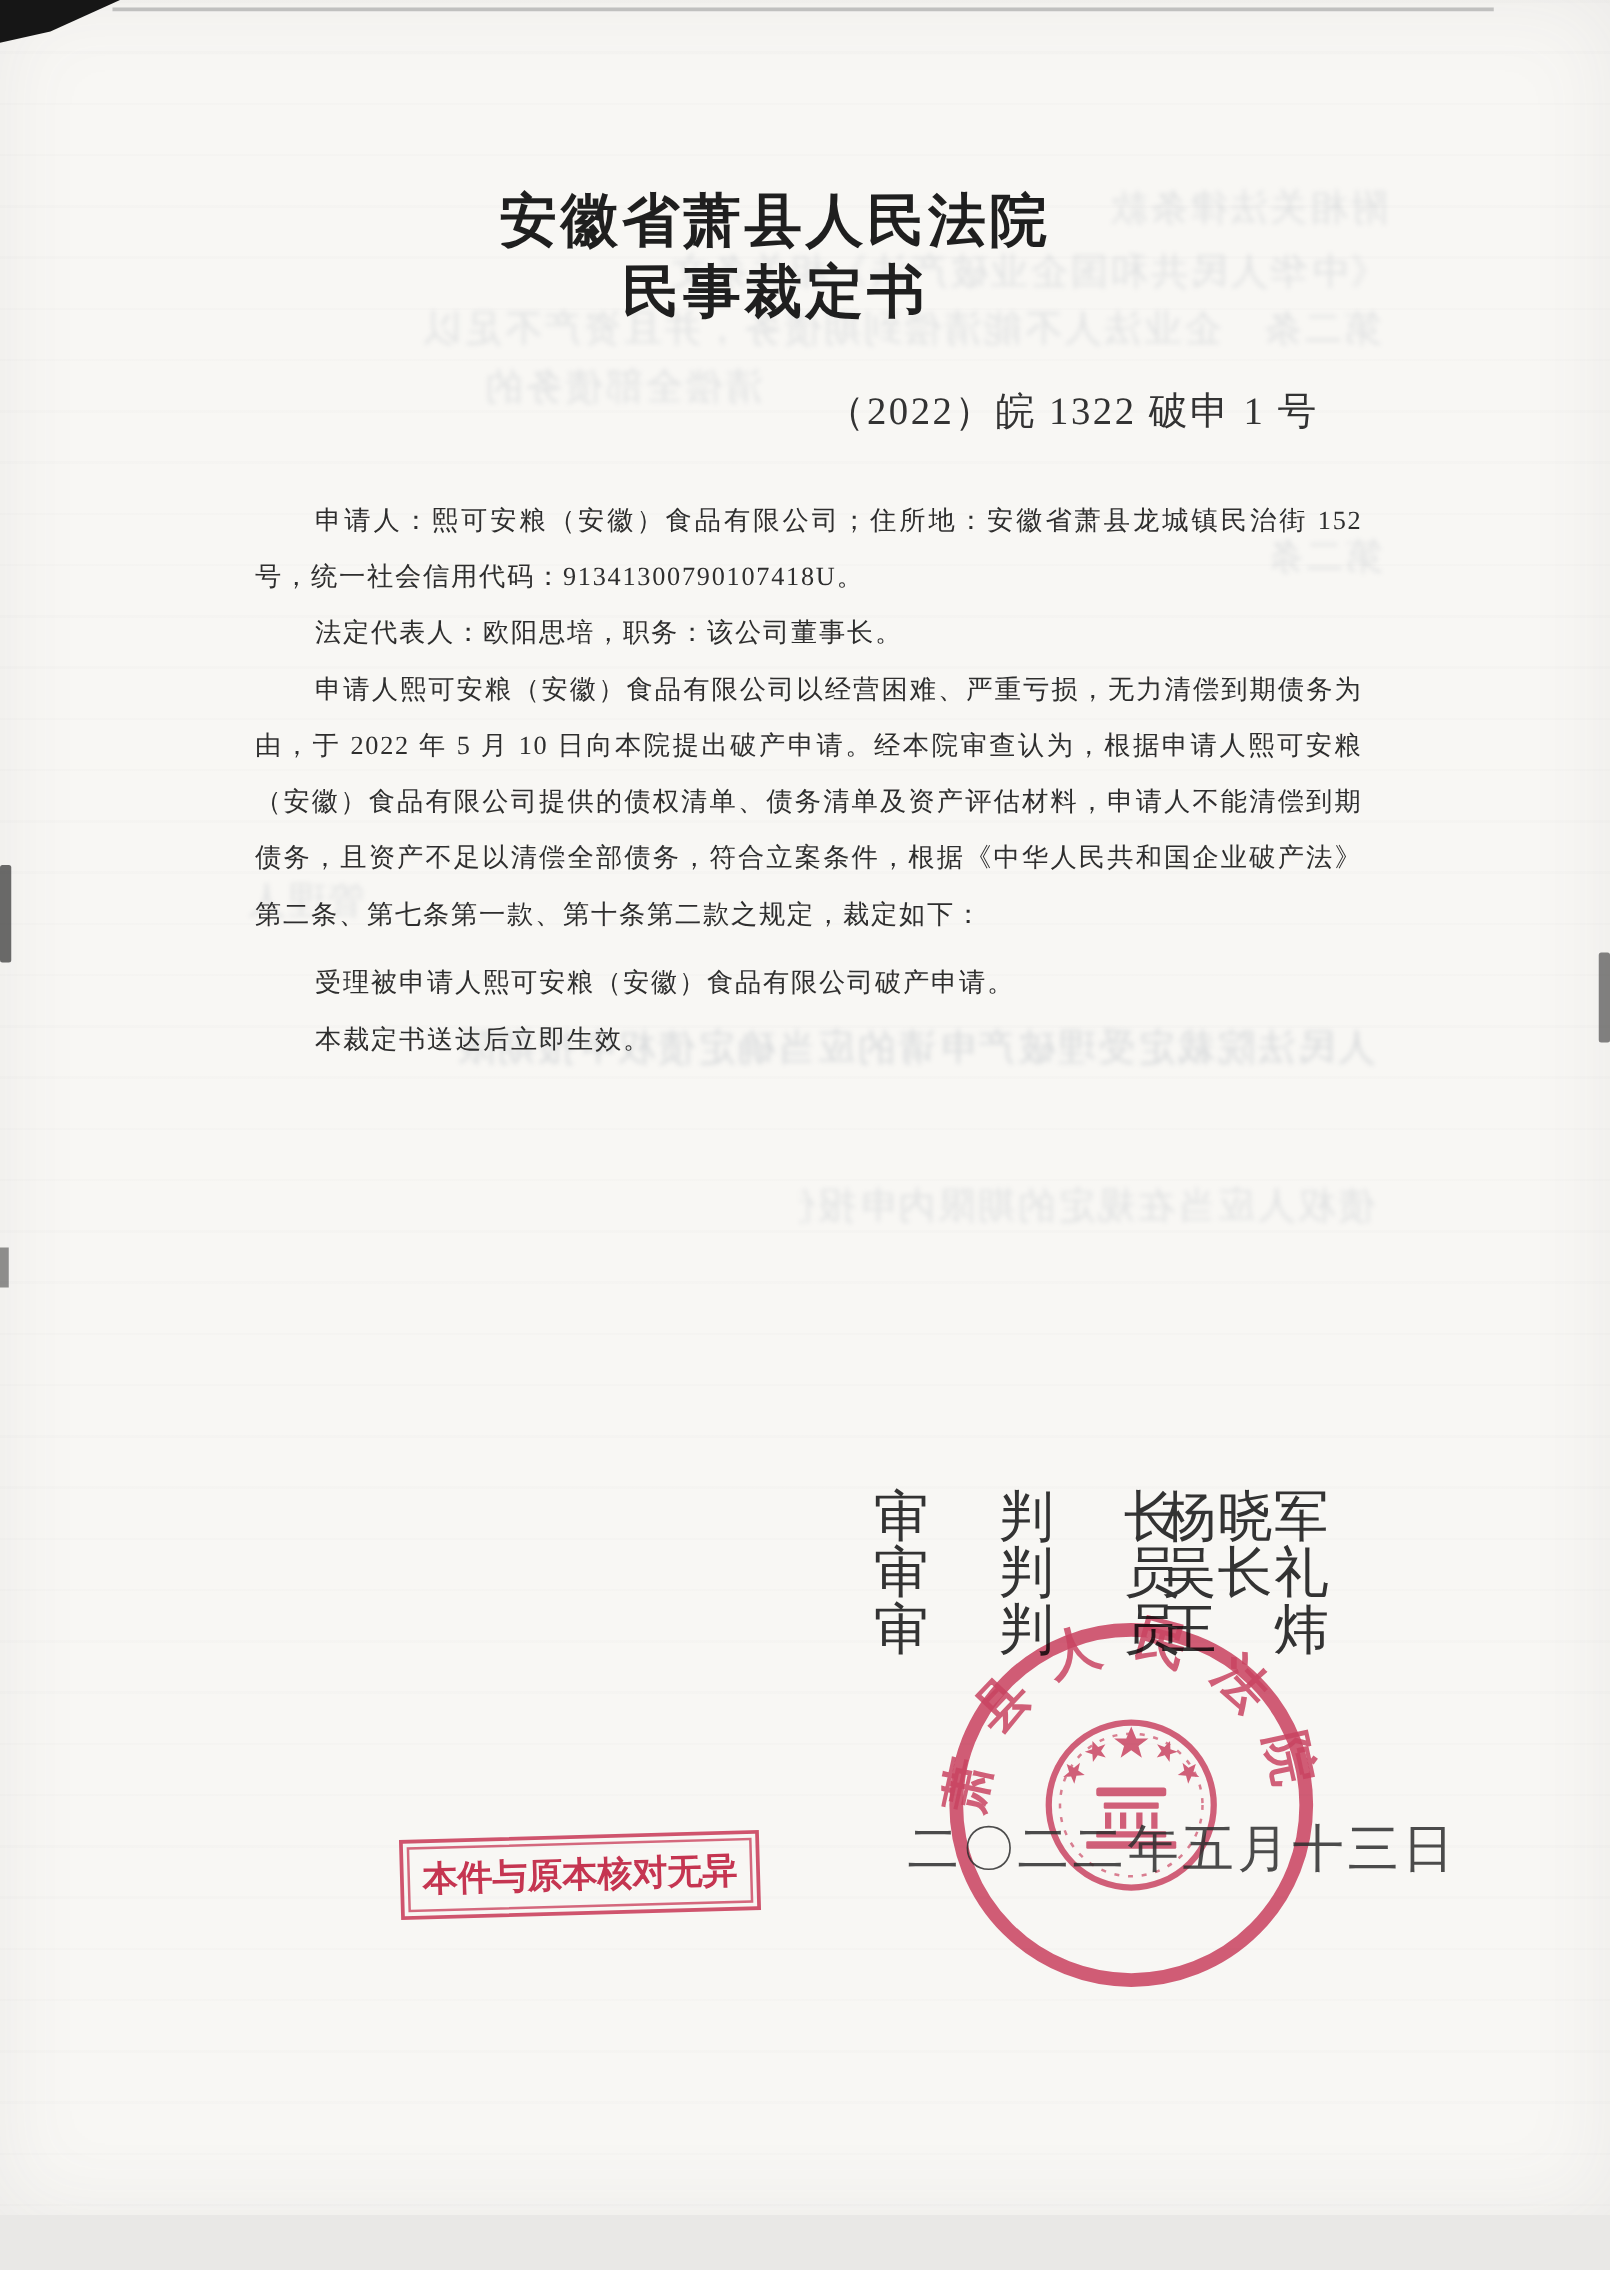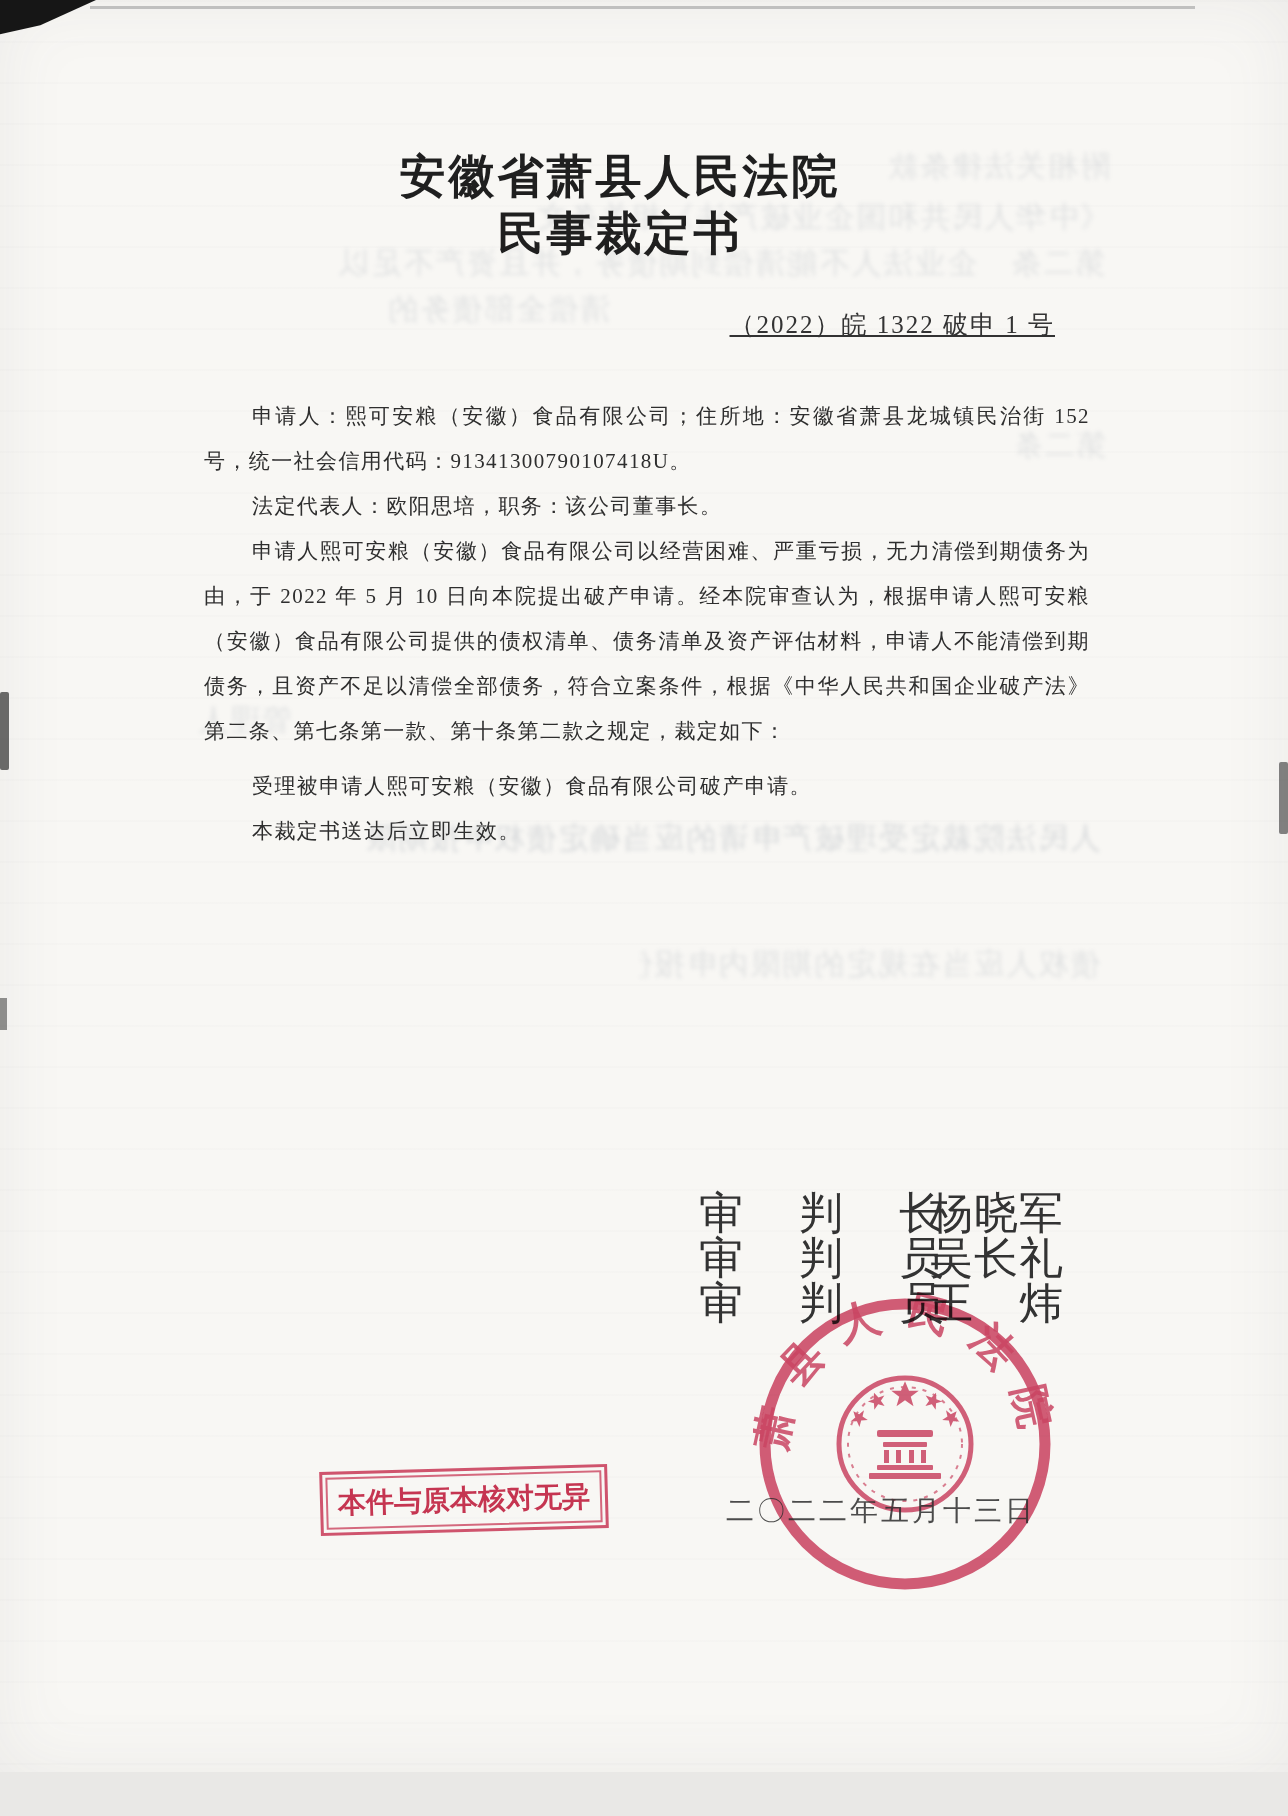--- a/index.html
+++ b/index.html
@@ -25,21 +25,21 @@
   .b4{left:1018px;top:425px;width:88px;}
   .b5{left:310px;top:818px;width:790px;opacity:.3;}
   .b6{left:640px;top:944px;width:460px;}
   .b7{left:182px;top:700px;width:110px;}
 
   
   .title-block{position:absolute;left:0;top:148px;width:1240px;text-align:center;z-index:2;}
   .title-line{font-size:46px;font-weight:bold;letter-spacing:3px;line-height:57px;color:#1f1f1f;}
   .case-number{
     position:absolute;left:205px;top:308px;width:850px;text-align:right;
-    font-size:25px;letter-spacing:2px;color:#333;z-index:2;text-decoration:underline;
+    font-size:31px;letter-spacing:2px;color:#333;z-index:2;
   }
 
   
   .body-text{
     position:absolute;left:204px;top:394px;width:886px;z-index:2;
     font-size:21px;line-height:45px;letter-spacing:1.4px;text-align:justify;color:#2e2e2e;
   }
   .body-text p{margin:0;text-indent:48px;}
   .para-gap{margin-top:10px !important;}
 
@@ -49,22 +49,22 @@
   .sig-row-2{top:1229px;}
   .sig-row-3{top:1274px;}
   .sig-role{letter-spacing:6px;}
   .sig-name{position:absolute;left:230px;letter-spacing:1px;}
 
   
   .seal{position:absolute;left:753px;top:1292px;width:304px;height:304px;z-index:3;
         mix-blend-mode:multiply;opacity:.95;filter:blur(.3px);pointer-events:none;}
 
   
-  .date-line{position:absolute;left:726px;top:1452px;font-size:28px;letter-spacing:3px;
-             color:rgba(45,45,45,.85);z-index:4;white-space:nowrap;margin-top:40px;}
+  .date-line{position:absolute;left:726px;top:1452px;font-size:41px;letter-spacing:3px;
+             color:rgba(45,45,45,.85);z-index:4;white-space:nowrap;}
   .clerk-row{position:absolute;left:738px;top:1546px;width:420px;font-size:32px;color:#333;z-index:4;white-space:nowrap;}
   .clerk-row .sig-name{left:230px;}
 
   
   .stamp{
     position:absolute;left:320px;top:1468px;z-index:4;transform:rotate(-1.6deg);
     border:3px solid rgba(198,48,79,.82);padding:3px;background:rgba(255,250,250,.08);
   }
   .stamp-inner{
     border:2px solid rgba(198,48,79,.72);padding:5px 10px;

